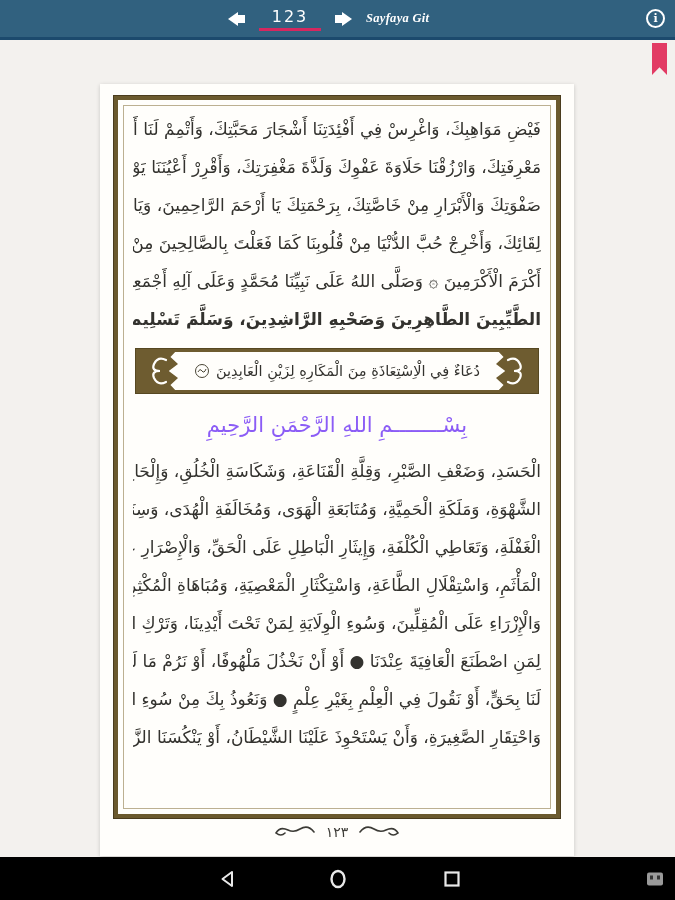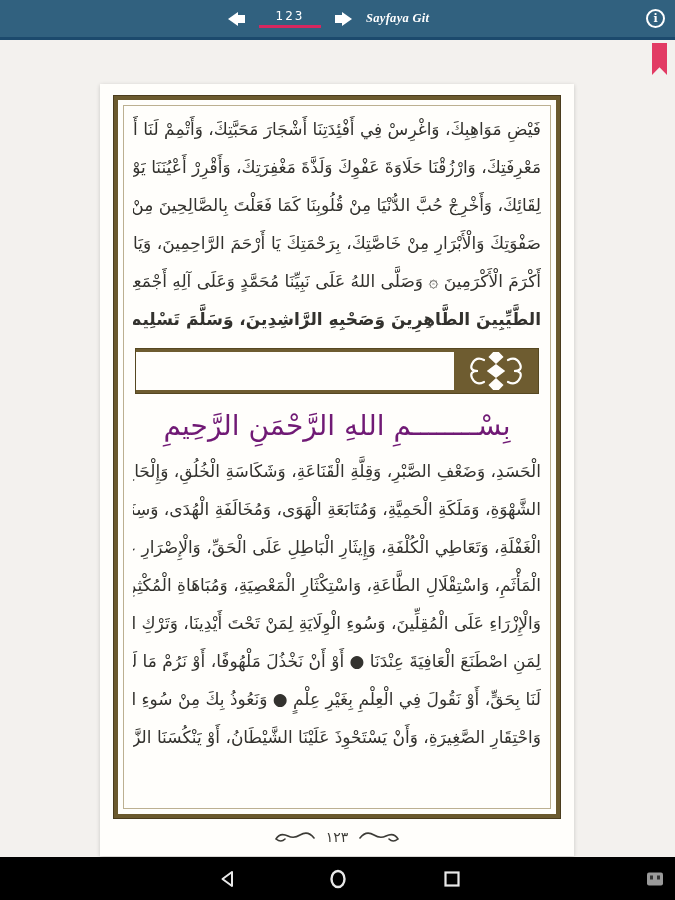--- a/index.html
+++ b/index.html
@@ -11,21 +11,21 @@
   .appbar { position:absolute; top:0; left:0; width:675px; height:40px;
             background:#31617f; border-bottom:3px solid #1c4a6d;
             display:flex; align-items:center; }
   .nav-cluster { position:absolute; left:228px; top:0; height:37px;
                  display:flex; align-items:center; gap:14px; }
   .arr { display:flex; align-items:center; cursor:pointer; }
   .arr .tri { width:0; height:0; border:7px solid transparent; }
   .arr-left .tri { border-right:10px solid #fff; border-left:none; }
   .arr-right .tri { border-left:10px solid #fff; border-right:none; }
   .arr .stem { width:7px; height:8px; background:#fff; }
-  .page-input { width:62px; text-align:center; color:#fff; font-size:12px;
+  .page-input { width:62px; text-align:center; color:#fff; font-size:16px;
                 letter-spacing:2px; border-bottom:3px solid #d6275f;
                 padding-bottom:2px; font-family:"DejaVu Sans", sans-serif; }
   .goto-label { color:#fff; font-size:12.5px; font-style:italic; font-weight:600;
                 font-family:Liberation Serif, serif; letter-spacing:.3px; }
   .info-btn { position:absolute; right:10px; top:9px; width:19px; height:19px;
               border:2px solid #fff; border-radius:50%; color:#fff;
               font-size:11px; font-weight:bold; text-align:center;
               line-height:15px; font-family:"DejaVu Serif", serif; cursor:pointer; }
 
   
@@ -55,25 +55,25 @@
   .band-end { width:42px; background:#6e5c30; display:flex; align-items:center;
               justify-content:center; }
   .band-end.left  { clip-path:polygon(0 0,100% 0,82% 18%,100% 34%,78% 50%,100% 66%,82% 82%,100% 100%,0 100%); }
   .band-end.right { clip-path:polygon(0 0,100% 0,100% 100%,0 100%,18% 82%,0 66%,22% 50%,0 34%,18% 18%); }
   .band-title { flex:1; display:flex; align-items:center; justify-content:center;
                 gap:6px; font-size:14.5px; color:#33322e; direction:rtl;
                 white-space:nowrap; padding:0 4px; }
 
   
   .bismillah { height:54px; display:flex; align-items:center; justify-content:center;
-               font-size:28px; color:#701a75; direction:rtl; }
+               font-size:21px; color:#8b5cf6; direction:rtl; }
 
   
   .page-footer { position:absolute; left:0; bottom:6px; width:100%; height:26px;
-                 display:flex; align-items:center; justify-content:center; gap:10px;
+                 display:flex; align-items:flex-start; justify-content:center; gap:10px;
                  color:#3c3b36; font-size:14px; direction:rtl;margin-top:12px; }
 
   
   .navbar { position:absolute; left:0; bottom:0; width:675px; height:43px;
             background:#000; }
   .nav-ico { position:absolute; top:50%; transform:translate(-50%,-50%); cursor:pointer; }
   .nav-back { left:227px; } .nav-home { left:338px; } .nav-recent { left:452px; }
   .tray-ico { position:absolute; left:655px; top:50%; transform:translate(-50%,-50%);
               width:16px; height:13px; background:#9a9a9a; border-radius:2px; }
   .tray-ico i { position:absolute; top:3px; left:3px; width:3px; height:4px; background:#333; }
@@ -103,30 +103,37 @@
   <div class="bookmark"></div>
 
   <div class="page">
     <div class="frame-outer">
       <div class="frame-mid">
         <div class="frame-inner">
 
           <div>
             <div class="ar-line">فَيْضِ مَوَاهِبِكَ، وَاغْرِسْ فِي أَفْئِدَتِنَا أَشْجَارَ مَحَبَّتِكَ، وَأَتْمِمْ لَنَا أَنْوَارَ</div>
             <div class="ar-line">مَعْرِفَتِكَ، وَارْزُقْنَا حَلَاوَةَ عَفْوِكَ وَلَذَّةَ مَغْفِرَتِكَ، وَأَقْرِرْ أَعْيُنَنَا يَوْمَ</div>
+            <div class="ar-line">صَفْوَتِكَ وَالْأَبْرَارِ مِنْ خَاصَّتِكَ، بِرَحْمَتِكَ يَا أَرْحَمَ الرَّاحِمِينَ، وَيَا</div>
             <div class="ar-line">لِقَائِكَ، وَأَخْرِجْ حُبَّ الدُّنْيَا مِنْ قُلُوبِنَا كَمَا فَعَلْتَ بِالصَّالِحِينَ مِنْ</div>
-            <div class="ar-line">صَفْوَتِكَ وَالْأَبْرَارِ مِنْ خَاصَّتِكَ، بِرَحْمَتِكَ يَا أَرْحَمَ الرَّاحِمِينَ، وَيَا</div>
             <div class="ar-line">أَكْرَمَ الْأَكْرَمِينَ ۞ وَصَلَّى اللهُ عَلَى نَبِيِّنَا مُحَمَّدٍ وَعَلَى آلِهِ أَجْمَعِينَ</div>
             <div class="ar-line centered">الطَّيِّبِينَ الطَّاهِرِينَ وَصَحْبِهِ الرَّاشِدِينَ، وَسَلَّمَ تَسْلِيماً ۞</div>
           </div>
 
           <div class="band">
             <div class="band-end right">
               <svg width="26" height="34" viewBox="0 0 26 34">
                 <path d="M4 6 q8 -4 12 4 q3 7 -6 7 q9 0 6 7 q-4 8 -12 4" fill="none" stroke="#fffefb" stroke-width="2.2" stroke-linecap="round"></path>
+              </svg>
+            </div>
+            <div class="band-title">
+              <span>دُعَاءٌ فِي الْاِسْتِعَاذَةِ مِنَ الْمَكَارِهِ لِزَيْنِ الْعَابِدِينَ</span>
+              <svg width="16" height="16" viewBox="0 0 16 16">
+                <circle cx="8" cy="8" r="6.5" fill="none" stroke="#4a4636" stroke-width="1"></circle>
+                <path d="M4 9 q2 -4 4 -1 q2 3 4 -2" fill="none" stroke="#4a4636" stroke-width="1"></path>
               </svg>
             </div>
             <div class="band-end left">
               <svg width="26" height="34" viewBox="0 0 26 34">
                 <path d="M22 6 q-8 -4 -12 4 q-3 7 6 7 q-9 0 -6 7 q4 8 12 4" fill="none" stroke="#fffefb" stroke-width="2.2" stroke-linecap="round"></path>
               </svg>
             </div>
           </div>
 
           <div class="bismillah">بِسْــــــــمِ اللهِ الرَّحْمَنِ الرَّحِيمِ</div>

